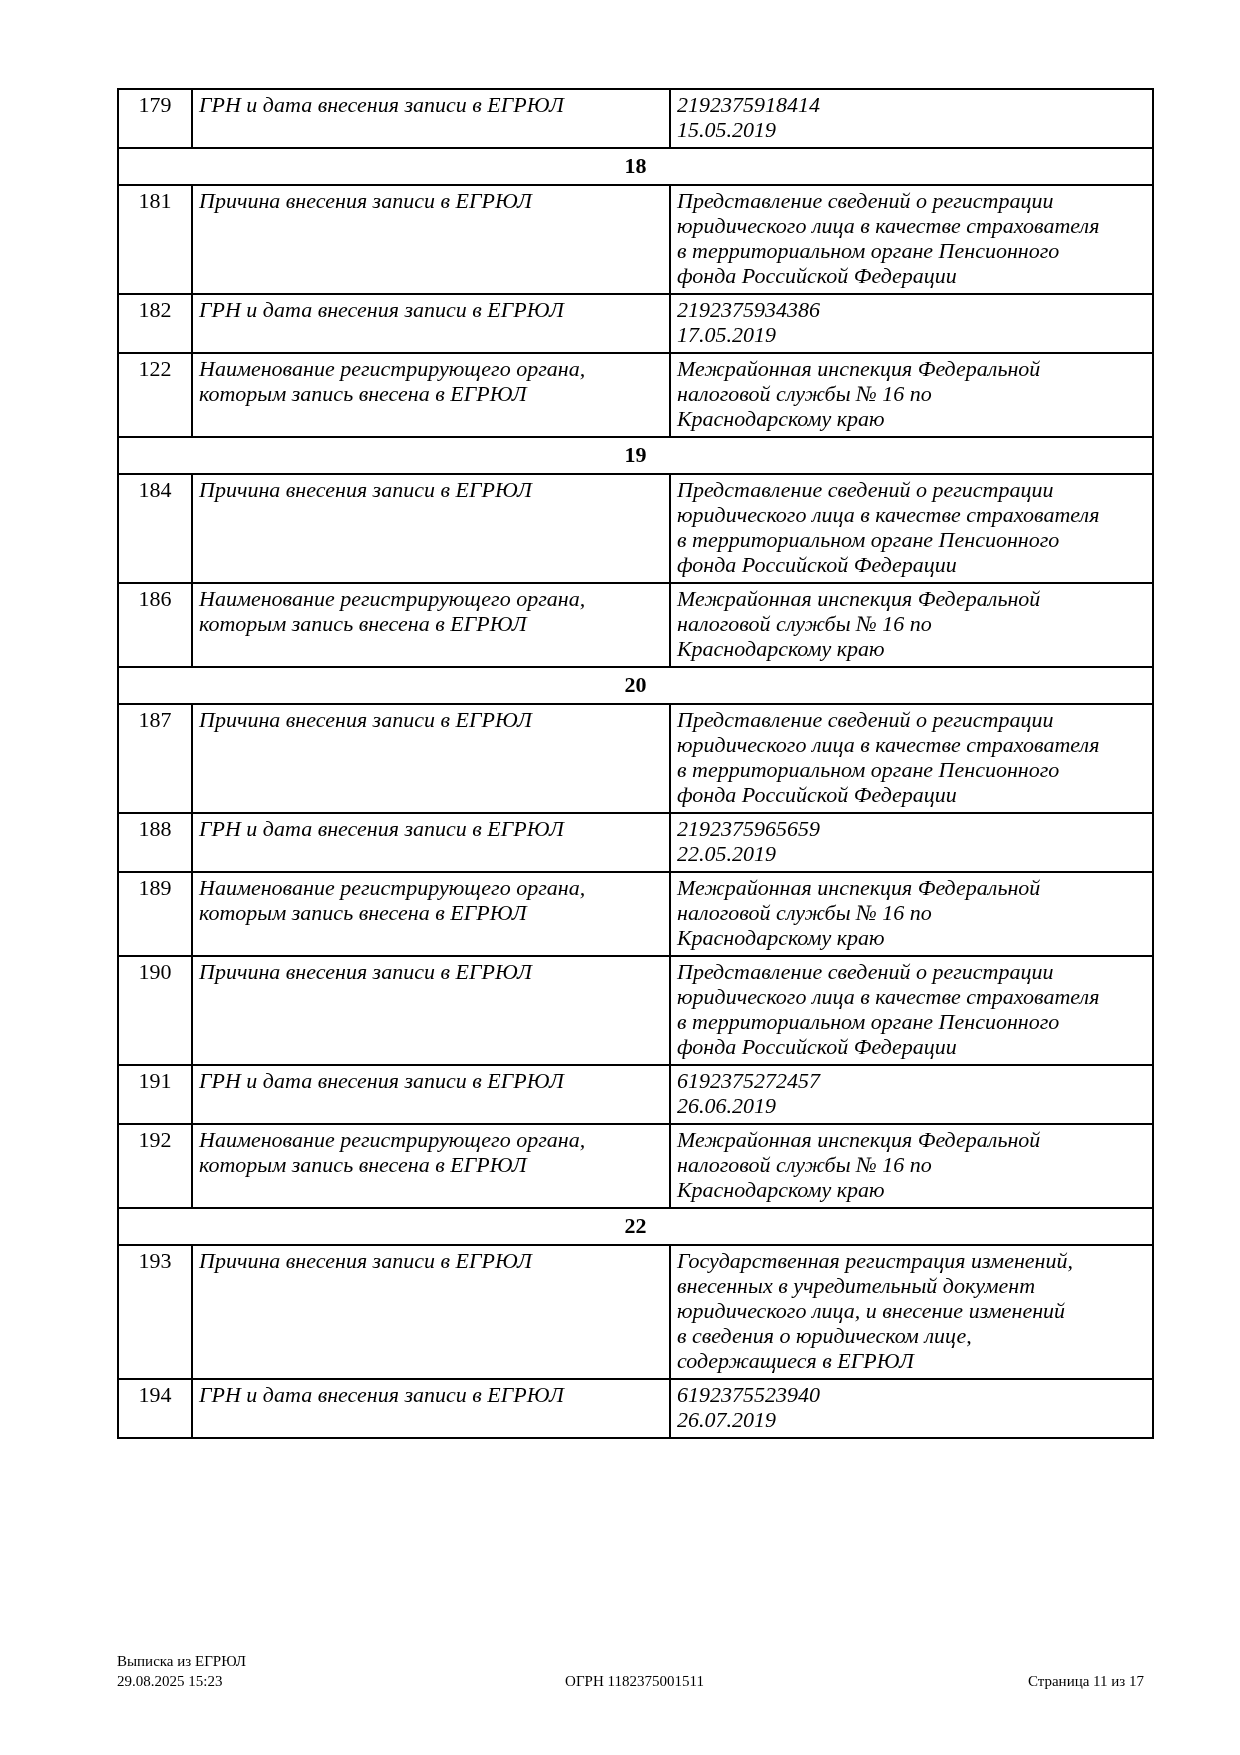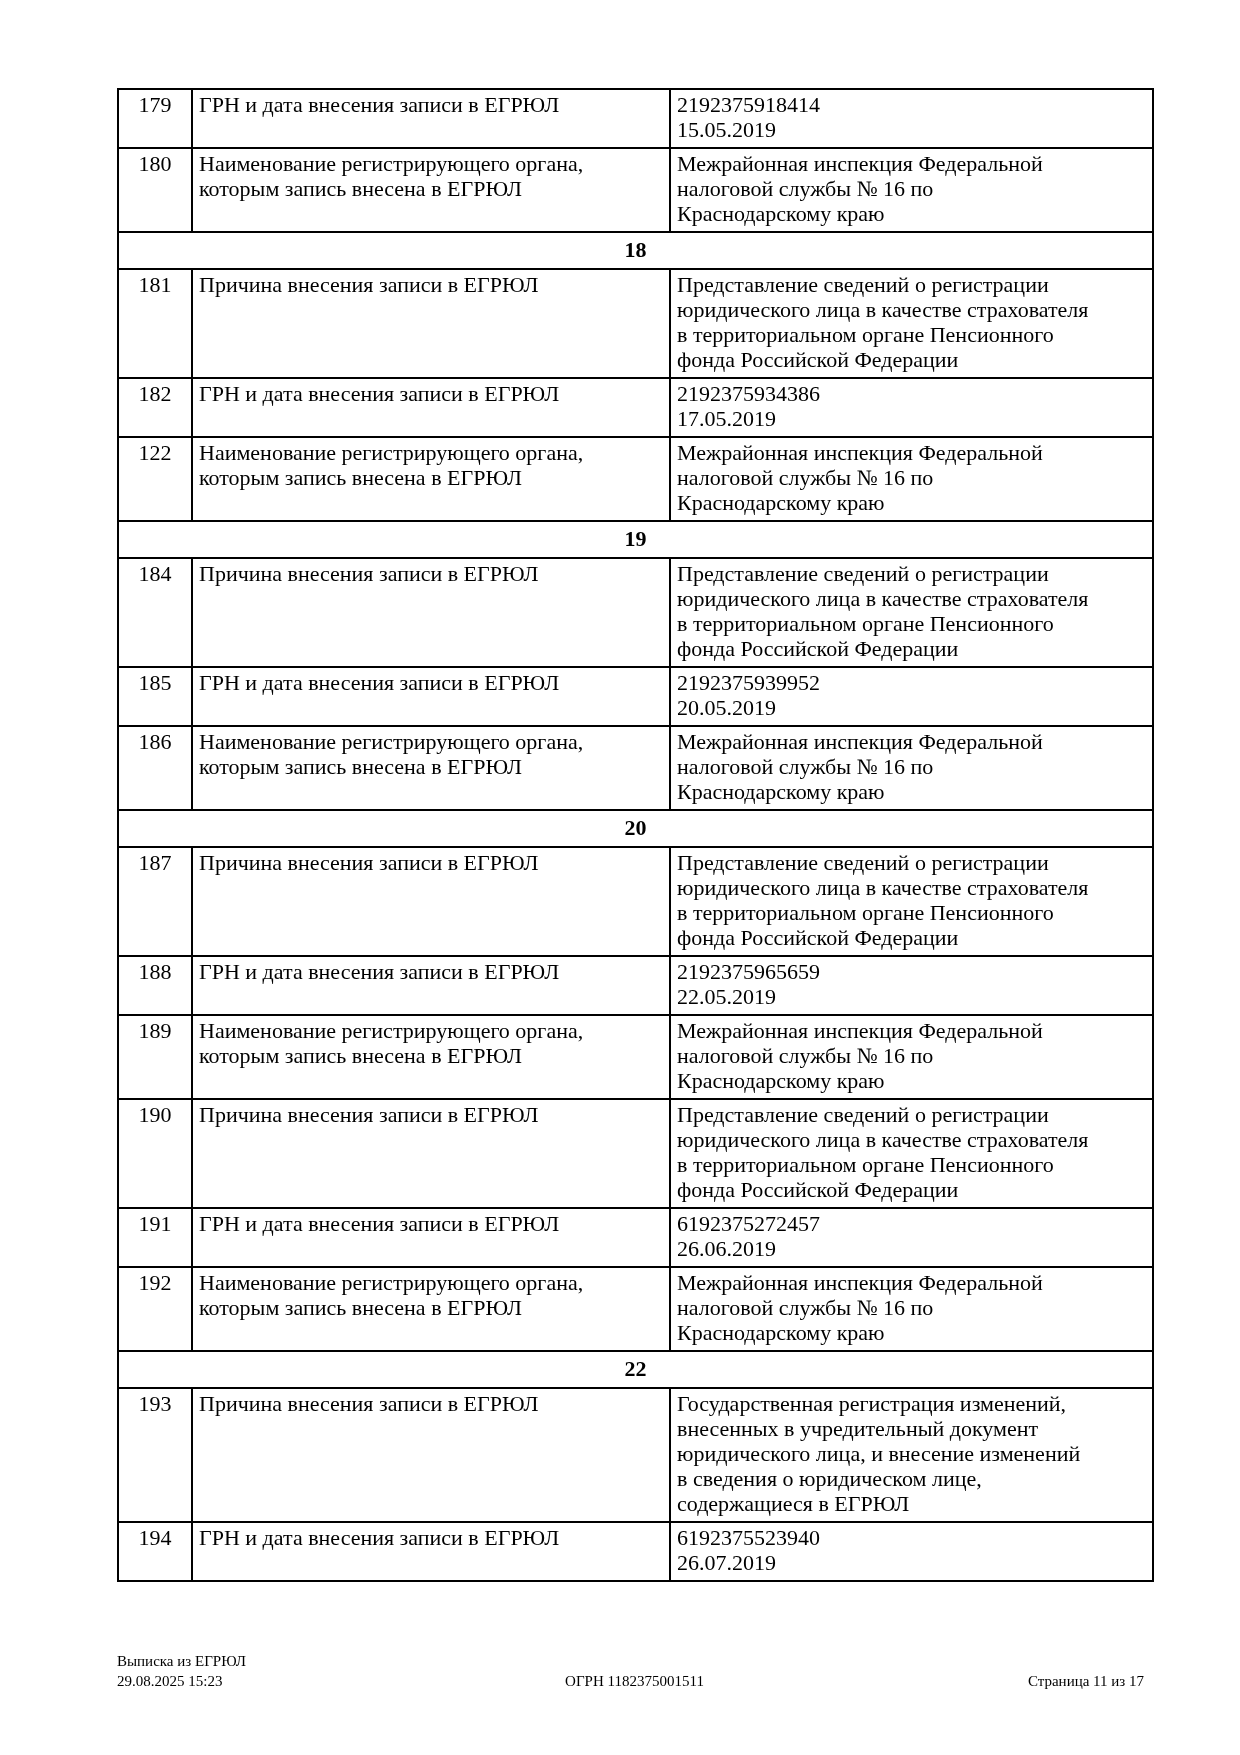--- a/index.html
+++ b/index.html
@@ -30,20 +30,21 @@
     color: #000000;
     word-wrap: break-word;
   }
   td.cell-num {
     text-align: center;
     padding: 2px 4px 4px 4px;
   }
   td.cell-attr, td.cell-val {
     padding: 2px 6px 5px 6px;
     white-space: pre-line;
+    font-style: italic;
   }
   tr.section-row td {
     text-align: center;
     font-weight: bold;
     padding: 4px 0 6px 0;
     border-radius: 17px;
   }
 
   .footer {
     position: absolute;
@@ -84,28 +85,20 @@
       <col style="width:478px">
       <col style="width:483px">
     </colgroup>
     <tbody id="table-body">
         <tr>
           <td class="cell-num">179</td>
           <td class="cell-attr">ГРН и дата внесения записи в ЕГРЮЛ</td>
           <td class="cell-val">2192375918414
 15.05.2019</td>
         </tr>
-        <tr>
-          <td class="cell-num">180</td>
-          <td class="cell-attr">Наименование регистрирующего органа,
-которым запись внесена в ЕГРЮЛ</td>
-          <td class="cell-val">Межрайонная инспекция Федеральной
-налоговой службы № 16 по
-Краснодарскому краю</td>
-        </tr>
         <tr class="section-row">
           <td colspan="3">18</td>
         </tr>
         <tr>
           <td class="cell-num">181</td>
           <td class="cell-attr">Причина внесения записи в ЕГРЮЛ</td>
           <td class="cell-val">Представление сведений о регистрации
 юридического лица в качестве страхователя
 в территориальном органе Пенсионного
 фонда Российской Федерации</td>
@@ -127,26 +120,20 @@
         <tr class="section-row">
           <td colspan="3">19</td>
         </tr>
         <tr>
           <td class="cell-num">184</td>
           <td class="cell-attr">Причина внесения записи в ЕГРЮЛ</td>
           <td class="cell-val">Представление сведений о регистрации
 юридического лица в качестве страхователя
 в территориальном органе Пенсионного
 фонда Российской Федерации</td>
-        </tr>
-        <tr>
-          <td class="cell-num">185</td>
-          <td class="cell-attr">ГРН и дата внесения записи в ЕГРЮЛ</td>
-          <td class="cell-val">2192375939952
-20.05.2019</td>
         </tr>
         <tr>
           <td class="cell-num">186</td>
           <td class="cell-attr">Наименование регистрирующего органа,
 которым запись внесена в ЕГРЮЛ</td>
           <td class="cell-val">Межрайонная инспекция Федеральной
 налоговой службы № 16 по
 Краснодарскому краю</td>
         </tr>
         <tr class="section-row">

